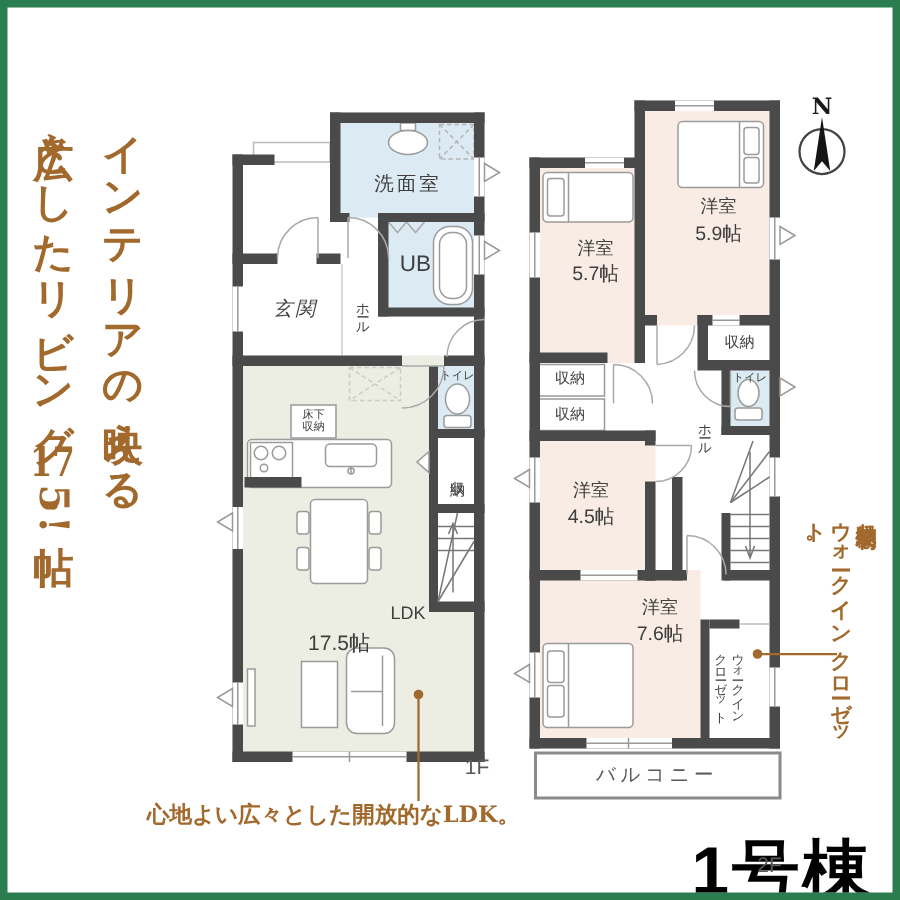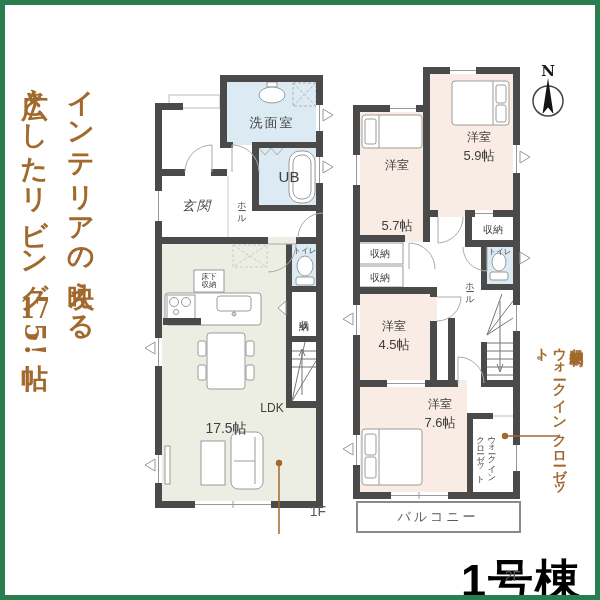--- a/index.html
+++ b/index.html
@@ -265,38 +265,39 @@
   <div class="headline">
     <span>インテリアの映える</span><br>
     <span>広々としたリビング</span><span class="tcy">17</span><span>・5帖!</span>
   </div>
 
   <div class="caption-wic">
     <span>収納便利な</span><br>
     <span>ウォークインクローゼット。</span>
   </div>
 
+  <div class="caption-ldk">心地よい広々とした開放的なLDK。</div>
 
   <div class="building">1号棟</div>
 
   <div class="north-n">N</div>
 
   <div class="lbl" style="left:267px;top:118px;letter-spacing:2px;">洗面室</div>
-  <div class="lbl" style="left:284px;top:172px;font-size:15px;">UB</div>
+  <div class="lbl" style="left:272px;top:172px;font-size:15px;">UB</div>
   <div class="lbl" style="left:192px;top:201px;letter-spacing:2px;font-style:italic;">玄関</div>
   <div class="lbl v" style="left:236px;top:202px;font-size:9px;letter-spacing:1px;">ホール</div>
   <div class="lbl" style="left:300px;top:246px;font-size:7.5px;">トイレ</div>
   <div class="lbl v" style="left:299px;top:308px;font-size:10px;letter-spacing:1px;">収納</div>
   <div class="lbl" style="left:204px;top:276px;font-size:7.5px;text-align:center;"><span>床下</span><br><span>収納</span></div>
   <div class="lbl" style="left:221px;top:404px;font-size:12px;margin-left:46px;">LDK</div>
   <div class="lbl" style="left:221px;top:424px;font-size:14px;">17.5帖</div>
   <div class="lbl gray" style="left:313px;top:507px;font-size:14px;">1F</div>
 
   <div class="lbl" style="left:392px;top:161px;font-size:12px;">洋室</div>
-  <div class="lbl" style="left:392px;top:178px;margin-top:43px;">5.7帖</div>
+  <div class="lbl" style="left:392px;top:178px;">5.7帖</div>
   <div class="lbl" style="left:474px;top:133px;font-size:12px;">洋室</div>
   <div class="lbl" style="left:474px;top:151px;">5.9帖</div>
   <div class="lbl" style="left:488px;top:224px;font-size:10px;">収納</div>
   <div class="lbl" style="left:375px;top:248px;font-size:10px;">収納</div>
   <div class="lbl" style="left:375px;top:272px;font-size:10px;">収納</div>
   <div class="lbl" style="left:495px;top:247px;font-size:7.5px;">トイレ</div>
   <div class="lbl v" style="left:464px;top:283px;font-size:9px;letter-spacing:1px;">ホール</div>
   <div class="lbl" style="left:389px;top:322px;font-size:12px;">洋室</div>
   <div class="lbl" style="left:389px;top:340px;">4.5帖</div>
   <div class="lbl" style="left:435px;top:400px;font-size:12px;">洋室</div>

